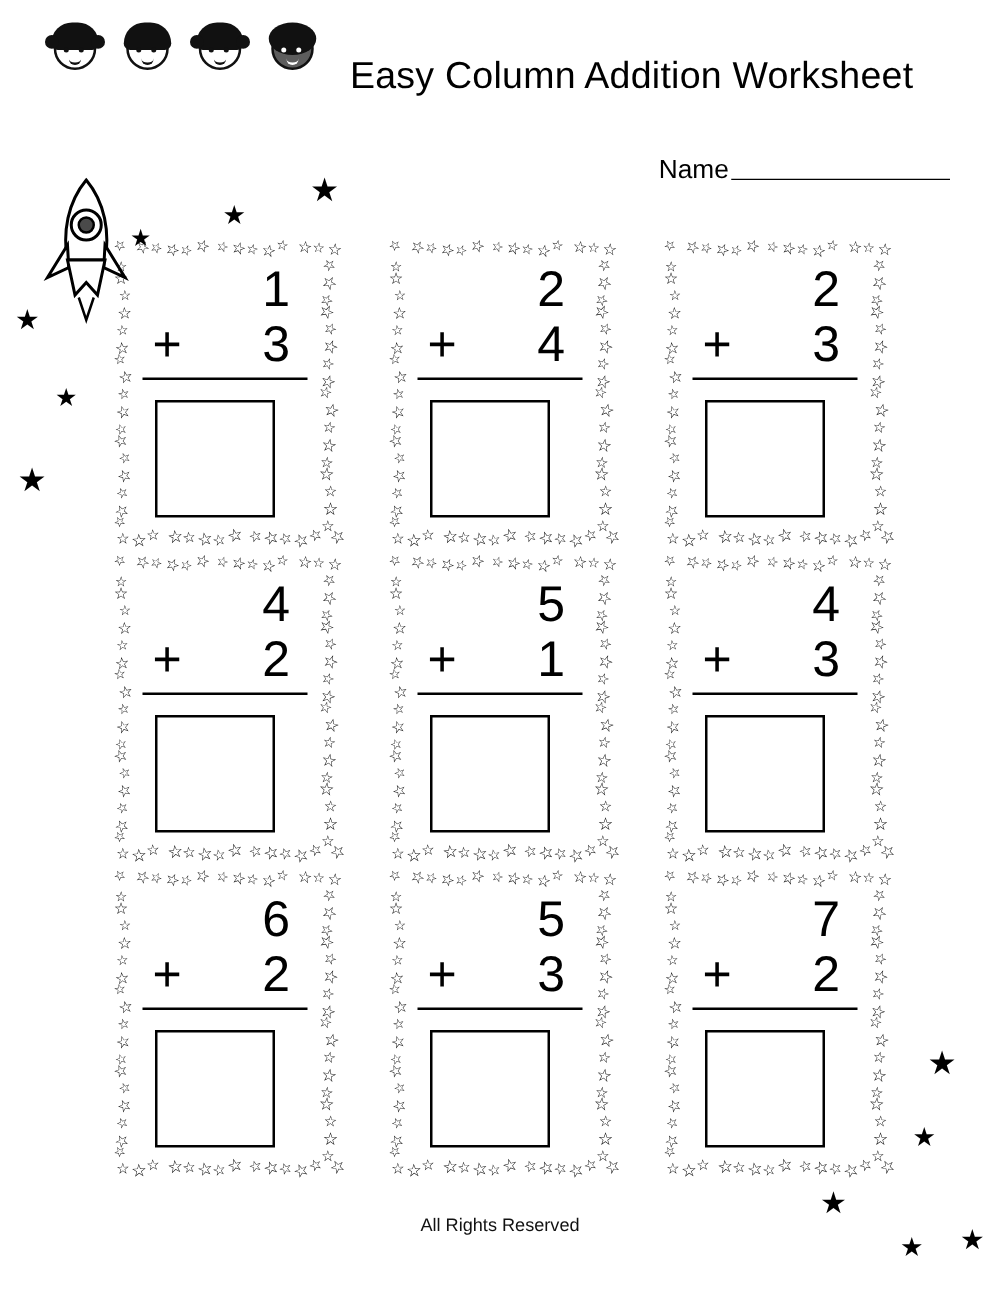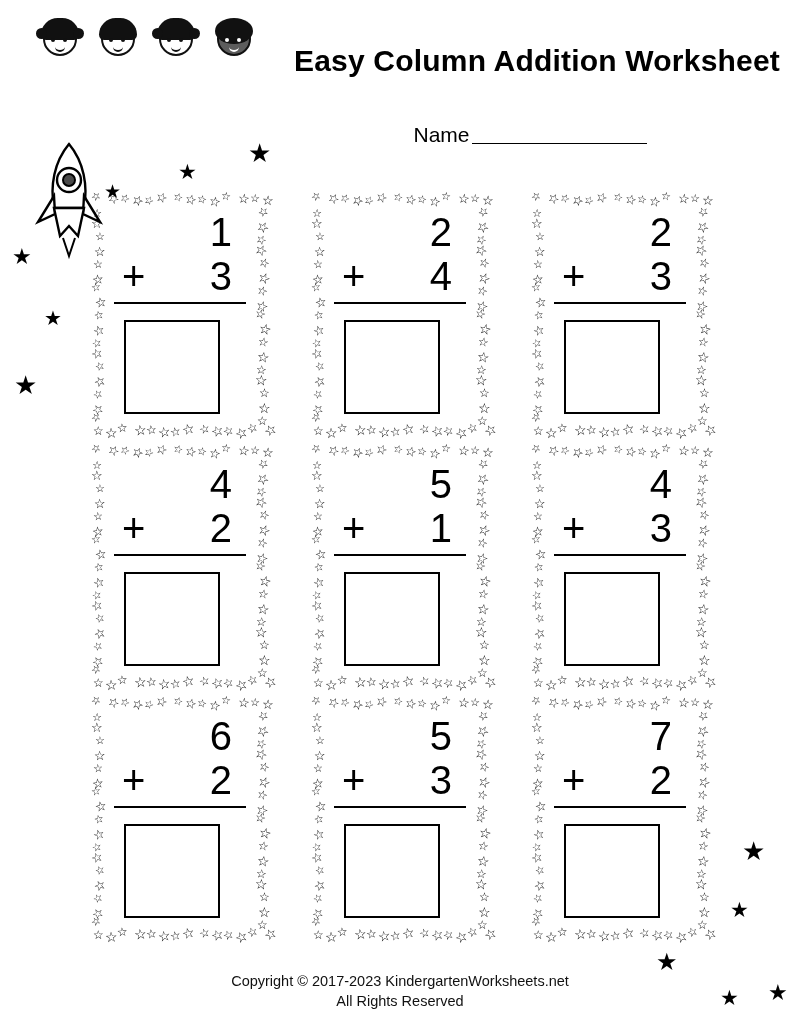--- a/index.html
+++ b/index.html
@@ -116,32 +116,32 @@
     font-family: "Liberation Sans", sans-serif;
     font-size: 13.5px;
     color: #111;
   }
 
   .worksheet-title {
     position: absolute;
     left: 280px;
     top: 44px;
     width: 500px;
-    text-align: right;
+    text-align: left;
     font-family: "Liberation Sans", sans-serif;
     font-size: 30px;
-    font-weight: bold;
+    font-weight: normal;
     letter-spacing: 0.2px;
   }
   .name-line {
     position: absolute;
     left: 300px;
     top: 122px;
     width: 460px;
-    text-align: center;
+    text-align: right;
     font-family: "Liberation Sans", sans-serif;
     font-size: 21px;
   }
   .name-line .rule {
     display: inline-block;
     width: 175px;
     border-bottom: 1.6px solid #000;
     height: 1em;
     vertical-align: -2px;
     margin-left: 2px;
@@ -1004,15 +1004,14 @@
         <span>+</span>
         <span>2</span>
       </div>
       <div class="addend-line"></div>
     </div>
     <div class="answer-box"></div>
   </div>
 </div>
 
 <div class="footer">
-  <div>Copyright © 2017-2023 KindergartenWorksheets.net</div>
   <div>All Rights Reserved</div>
 </div>
 
 </body></html>

